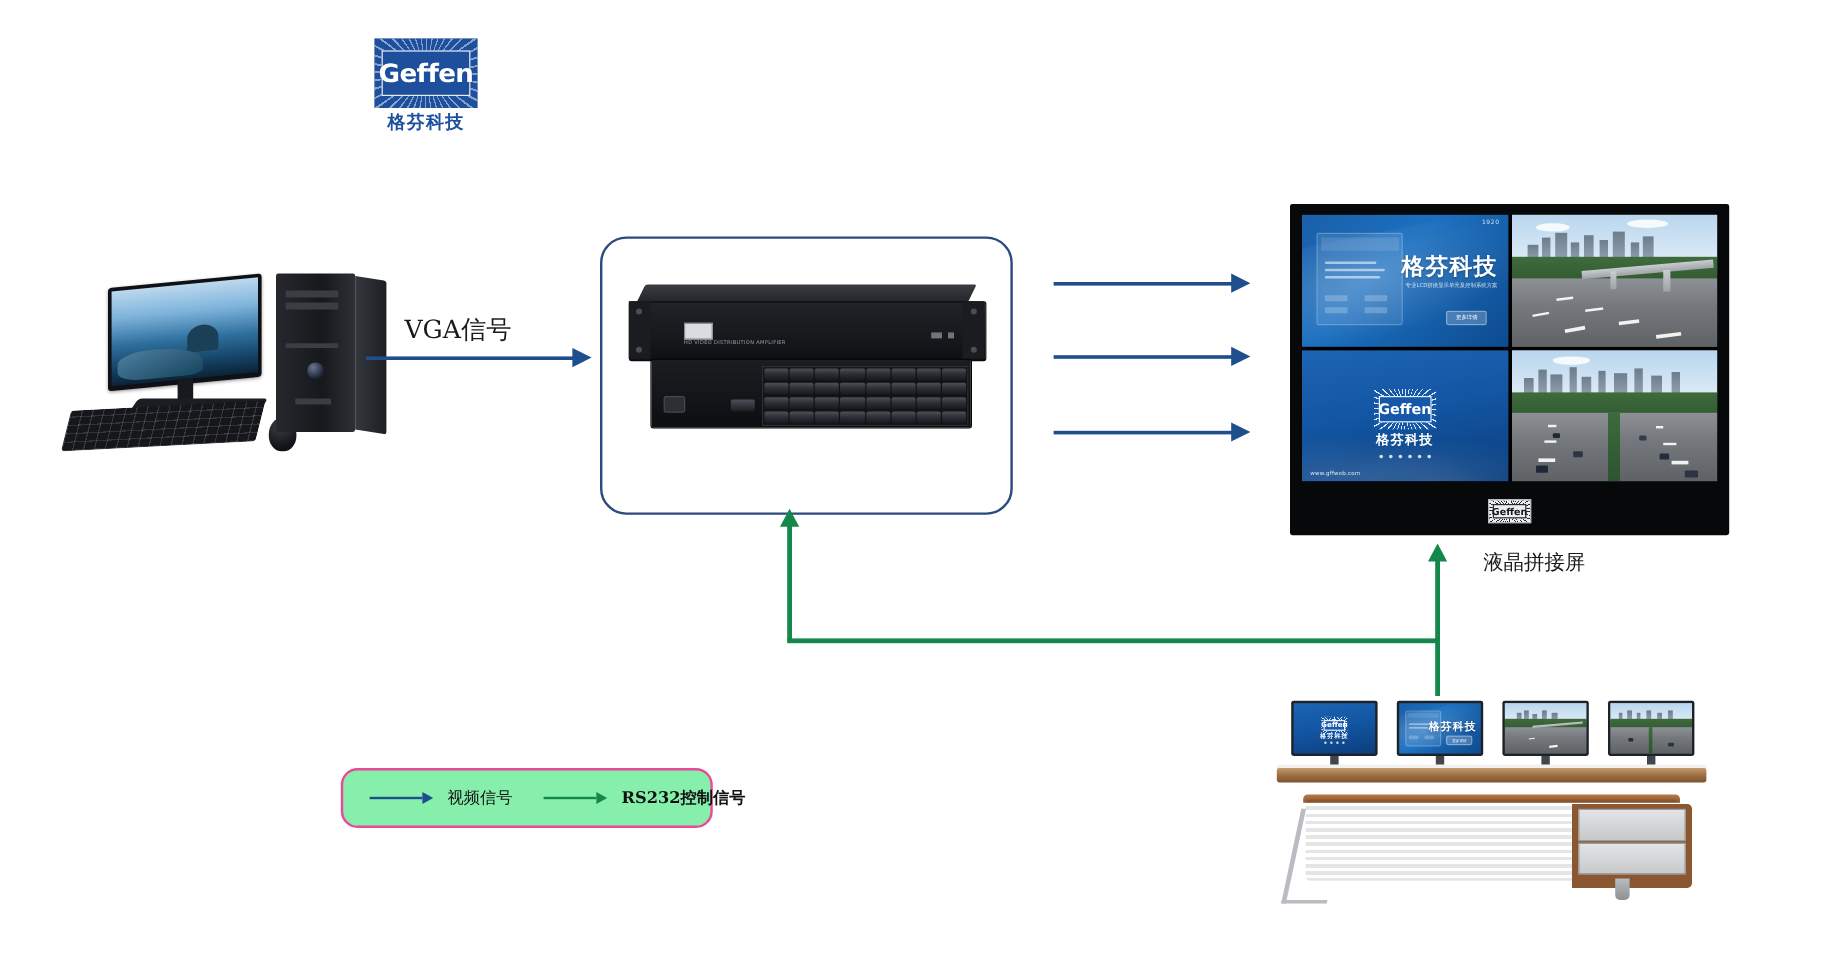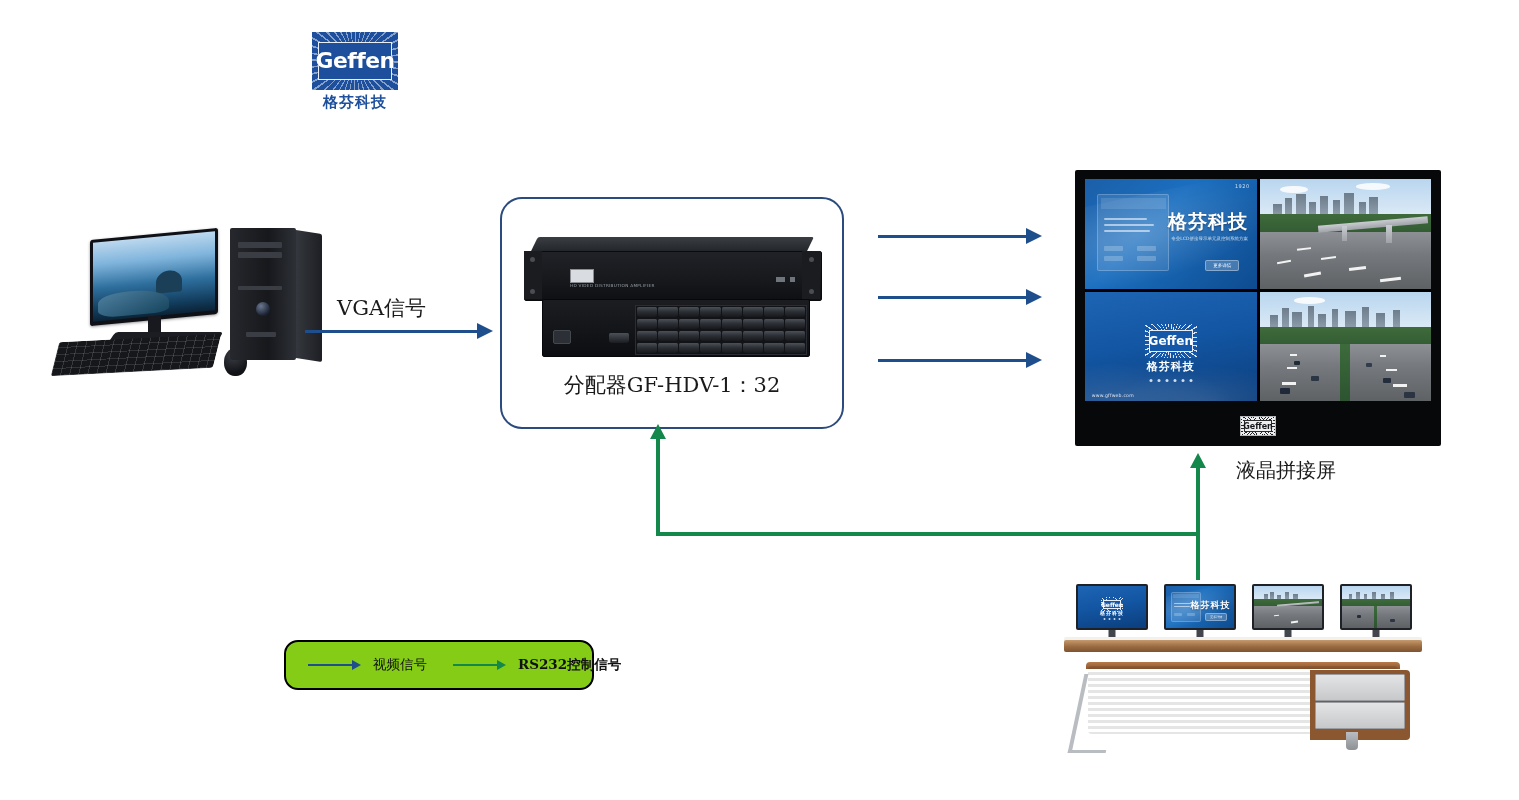--- a/index.html
+++ b/index.html
@@ -138,21 +138,21 @@
   }
   .pc-tower-side {
     position: absolute; left: 244px; top: 4px; width: 26px; height: 128px;
     background: linear-gradient(90deg,#34373d,#1d1f24); transform: skewY(9deg); border-radius:0 2px 2px 0;
   }
   .tw-bay { position:absolute; left:8px; width:44px; height:6px; background:#3a3d43; border-radius:1px; }
   .tw-dot { position:absolute; width:14px; height:14px; border-radius:50%;
             background: radial-gradient(circle at 35% 30%, #6b7790, #1a2333 70%); }
 
   
-  #vga-arrow-group { position: absolute; left: 305px; top: 294px; width: 190px; height: 48px; }
+  #vga-arrow-group { position: absolute; left: 305px; top: 261px; width: 190px; height: 48px; }
   #vga-arrow-label {
     position: absolute; left: 32px; top: 0px; font-size: 21px;
   }
   .arrow-line {
     position: absolute; height: 3px; background: #1f4e8c;
   }
   .arrow-head {
     position: absolute; width: 0; height: 0;
     border-top: 8px solid transparent; border-bottom: 8px solid transparent;
     border-left: 16px solid #1f4e8c;
@@ -326,21 +326,21 @@
     position:absolute; inset:0;
     background: repeating-conic-gradient(from 0deg at 50% 50%,
       rgba(0,0,0,.85) 0deg 2.6deg, rgba(0,0,0,0) 2.6deg 10deg);
   }
   #wall-badge .inner { position:absolute; left:3px; right:3px; top:3px; bottom:3px;
     background:#eceef0; border:1px solid #2a2c2e; }
   #wall-badge span { position:relative; z-index:3; font-weight:bold; font-size:8px; color:#15171a;
     font-family:"DejaVu Sans", sans-serif; }
 
   #wall-label {
-    position:absolute; left: 1236px; top: 457px; font-size: 20px;
+    position:absolute; left: 1236px; top: 457px; font-size: 17px;
   }
 
   
   #console-group { position:absolute; left: 1060px; top: 578px; width: 390px; height: 192px; }
   .desk-mon { position:absolute; width: 72px; height: 46px; }
   .desk-mon .bez { position:absolute; inset:0; background:#1e2125; border-radius:2px; padding:2px; }
   .desk-mon .sc { position:absolute; left:2px; top:2px; right:2px; bottom:2px; overflow:hidden; }
   .desk-mon .neck { position:absolute; left:50%; transform:translateX(-50%); top:46px; width:7px; height:9px; background:#42464c; }
   .desk-mon .base { position:absolute; left:50%; transform:translateX(-50%); top:55px; width:26px; height:4px; background:#54585e; border-radius:2px; }
   .desk-shelf {
@@ -376,21 +376,21 @@
   }
   .desk-foot { position:absolute; left: 286px; top: 154px; width: 12px; height: 18px;
                background: linear-gradient(180deg,#b9bcc0,#8e9194); border-radius: 0 0 4px 4px; }
 
   
   .green-line { position:absolute; background:#14874b; }
 
   
   #legend {
     position:absolute; left: 284px; top: 640px; width: 306px; height: 46px;
-    border: 2px solid #000000; border-radius: 14px; background:#84cc16;
+    border: 2px solid #ec4899; border-radius: 14px; background:#86efac;
     display:flex; align-items:center;
   }
   .legend-item { display:flex; align-items:center; gap: 7px; }
   .legend-arrow { position:relative; width: 58px; height: 10px; }
   .legend-arrow .ln { position:absolute; left:0; top:4px; width: 44px; height: 2px; }
   .legend-arrow .hd {
     position:absolute; left: 44px; top: 0px; width:0; height:0;
     border-top: 5px solid transparent; border-bottom: 5px solid transparent;
   }
   .legend-text { font-size: 13.5px; color:#111; }
@@ -482,21 +482,20 @@
           <div class="port"></div>
           <div class="port"></div>
           <div class="port"></div>
           <div class="port"></div>
           <div class="port"></div>
           <div class="port"></div>
           <div class="port"></div>
         </div>
     </div>
   </div>
-  <div id="distributor-label" class="cn-label">分配器GF-HDV-1：32</div>
 </div>
 
 <div>
   <div class="arrow-line" style="left:878px; top:235px; width:150px;"></div>
   <div class="arrow-head" style="left:1026px; top:228px;"></div>
 
   <div class="arrow-line" style="left:878px; top:296px; width:150px;"></div>
   <div class="arrow-head" style="left:1026px; top:289px;"></div>
 
   <div class="arrow-line" style="left:878px; top:359px; width:150px;"></div>

